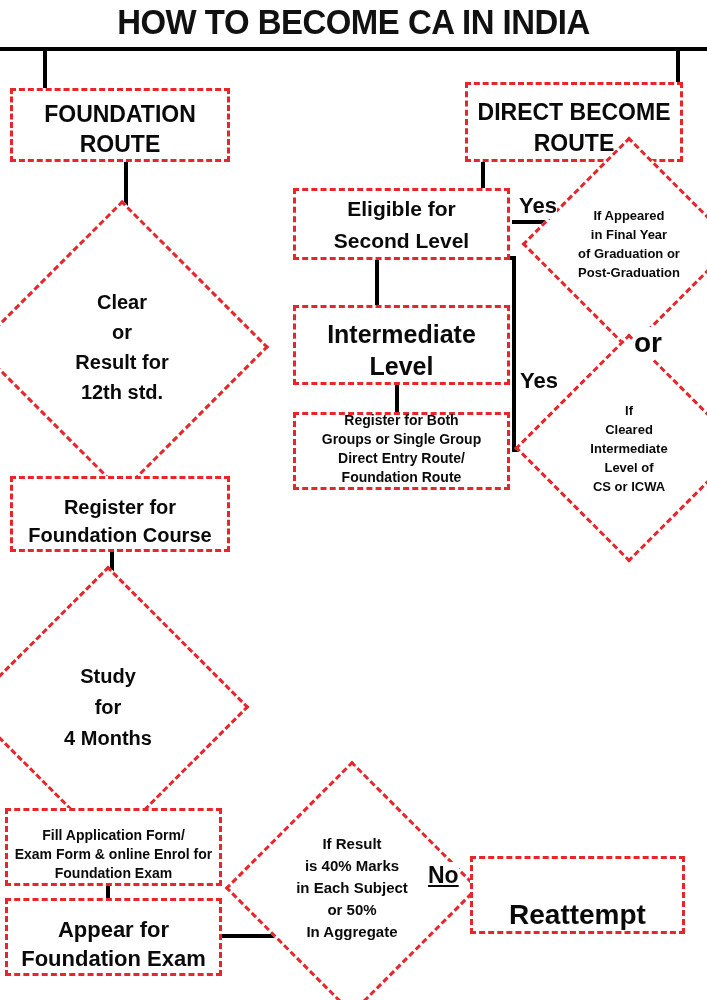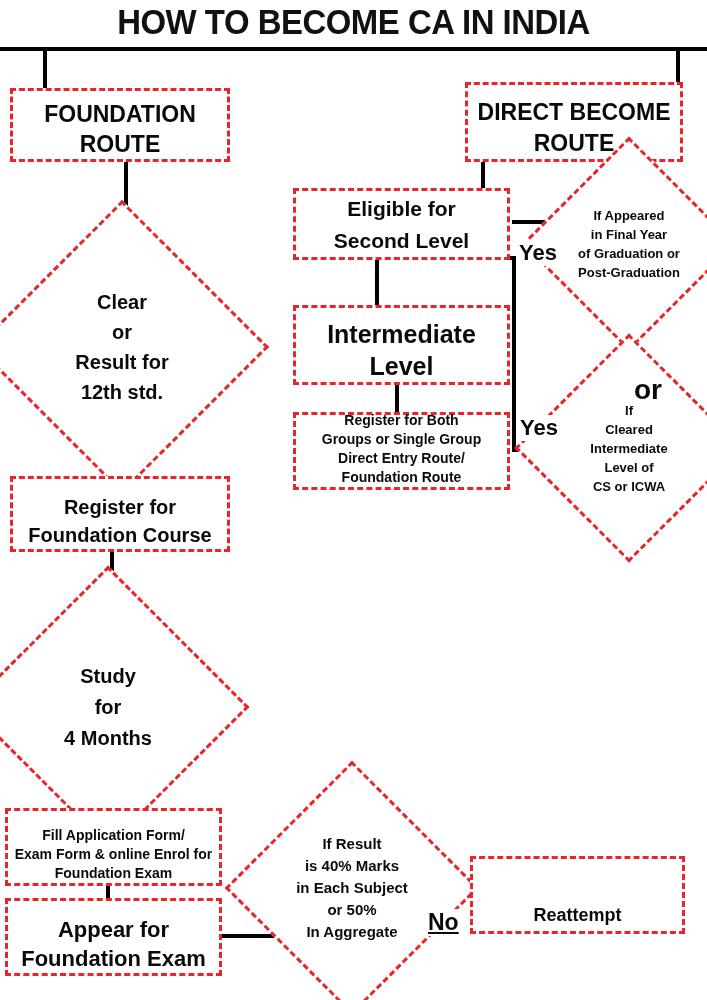--- a/index.html
+++ b/index.html
@@ -90,21 +90,20 @@
 
   
   .edge-label {
     position: absolute;
     font-family: "Liberation Sans", sans-serif;
     font-weight: bold;
     color: #0a0a0a;
     background: #ffffff;
     z-index: 4;
     white-space: nowrap;
-    margin-top: 47px;
   }
 </style>
 </head>
 <body>
 
 <div id="canvas">
 
   <div class="title">HOW TO BECOME CA IN INDIA</div>
 
   <div class="ln" style="left:0px; top:47px; width:707px; height:4px;"></div>
@@ -167,21 +166,21 @@
 is 40% Marks
 in Each Subject
 or 50%
 In Aggregate</div>
   </div>
 
   <div class="ln" style="left:424px; top:888px; width:53px; height:4px;"></div>
 
   <div class="edge-label" style="left:428px; top:862px; font-size:23px;text-decoration:underline;">No</div>
 
-  <div class="box" style="left:470px; top:856px; width:215px; height:78px; font-size:18px; line-height:32px;">
+  <div class="box" style="left:470px; top:856px; width:215px; height:78px; font-size:28px; line-height:32px;">
     <span class="txt">Reattempt</span>
   </div>
 
   <div class="box" style="left:465px; top:82px; width:218px; height:80px; font-size:23px; line-height:31px;">
     <span class="txt">DIRECT BECOME
 ROUTE</span>
   </div>
 
   <div class="ln" style="left:481px; top:162px; width:4px; height:28px;"></div>
 

